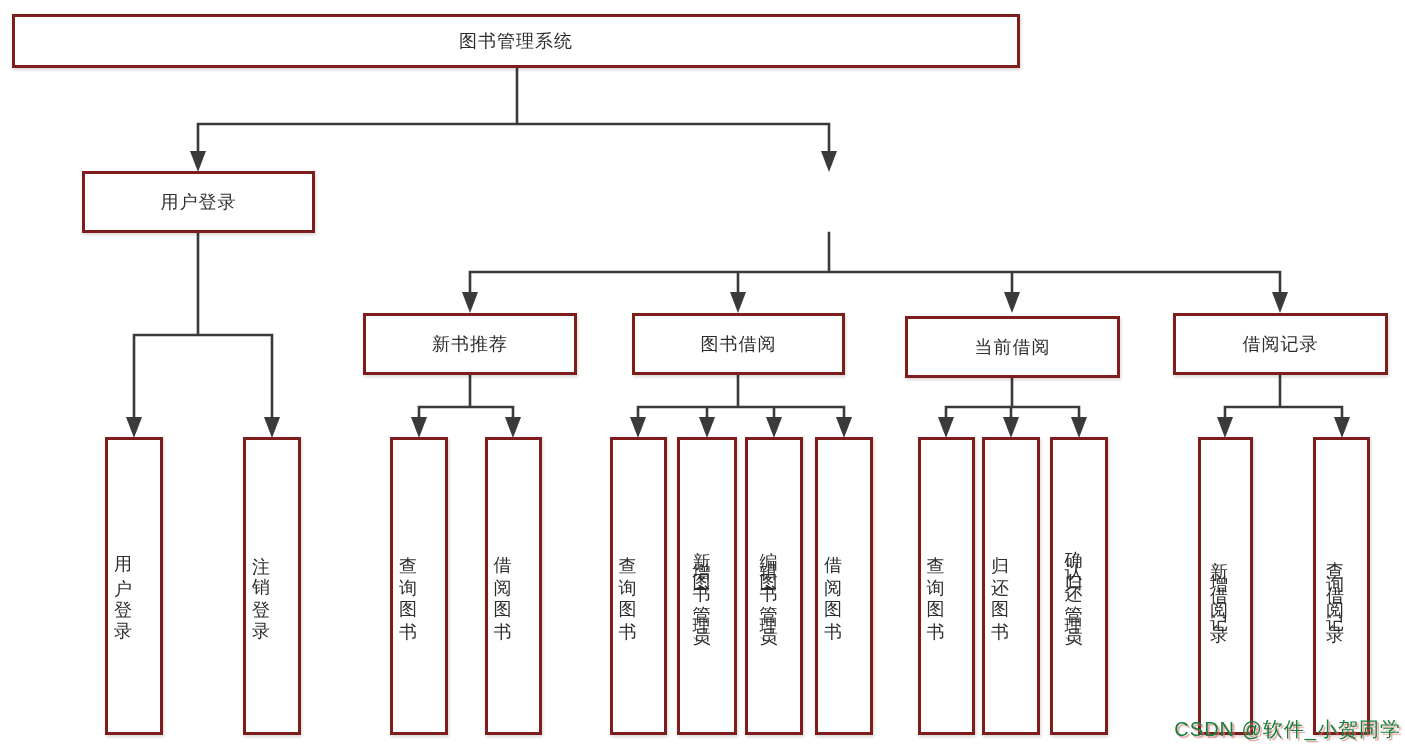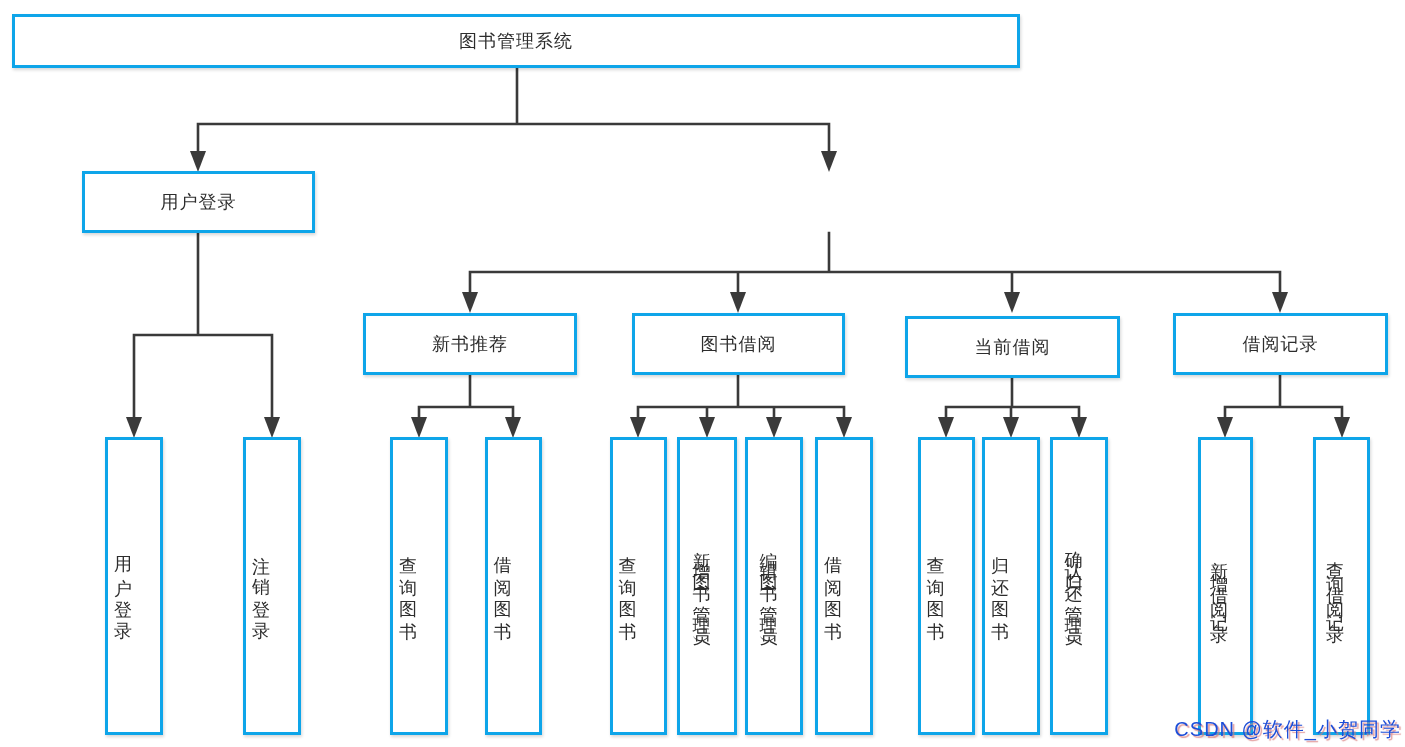--- a/index.html
+++ b/index.html
@@ -9,21 +9,21 @@
     background:#ffffff;
     font-family:"Liberation Sans", sans-serif;
     overflow:hidden;
   }
   #connectors {
     position:absolute; left:0; top:0; z-index:0;
   }
   .box {
     position:absolute;
     box-sizing:border-box;
-    border:3px solid #0ea5e9;
+    border:3px solid #7f1d1d;
     background:#ffffff;
     display:flex;
     align-items:center;
     justify-content:center;
     color:#2d2d2d;
     z-index:1;
     box-shadow:1px 2px 3px rgba(0,0,0,0.16);
   }
   .hlabel {
     font-size:18px;
@@ -39,21 +39,21 @@
   }
   .ls4 { letter-spacing:22px; margin-block-end:-22px; }
   .ls6 { letter-spacing:13px; margin-block-end:-13px; }
   .ls9 { letter-spacing:11px; margin-block-end:-11px; }
   #watermark {
     position:absolute;
     right:4px; bottom:4px;
     z-index:2;
     font-size:20px;
     letter-spacing:1px;
-    color:#1d4ed8;
+    color:#15803d;
     text-shadow:2px 2px 1px rgba(216,122,122,0.75);
     white-space:nowrap;
   }
 </style>
 </head>
 <body>
 
 <div id="stage">
 
   <svg id="connectors" width="1405" height="747" viewBox="0 0 1405 747">

